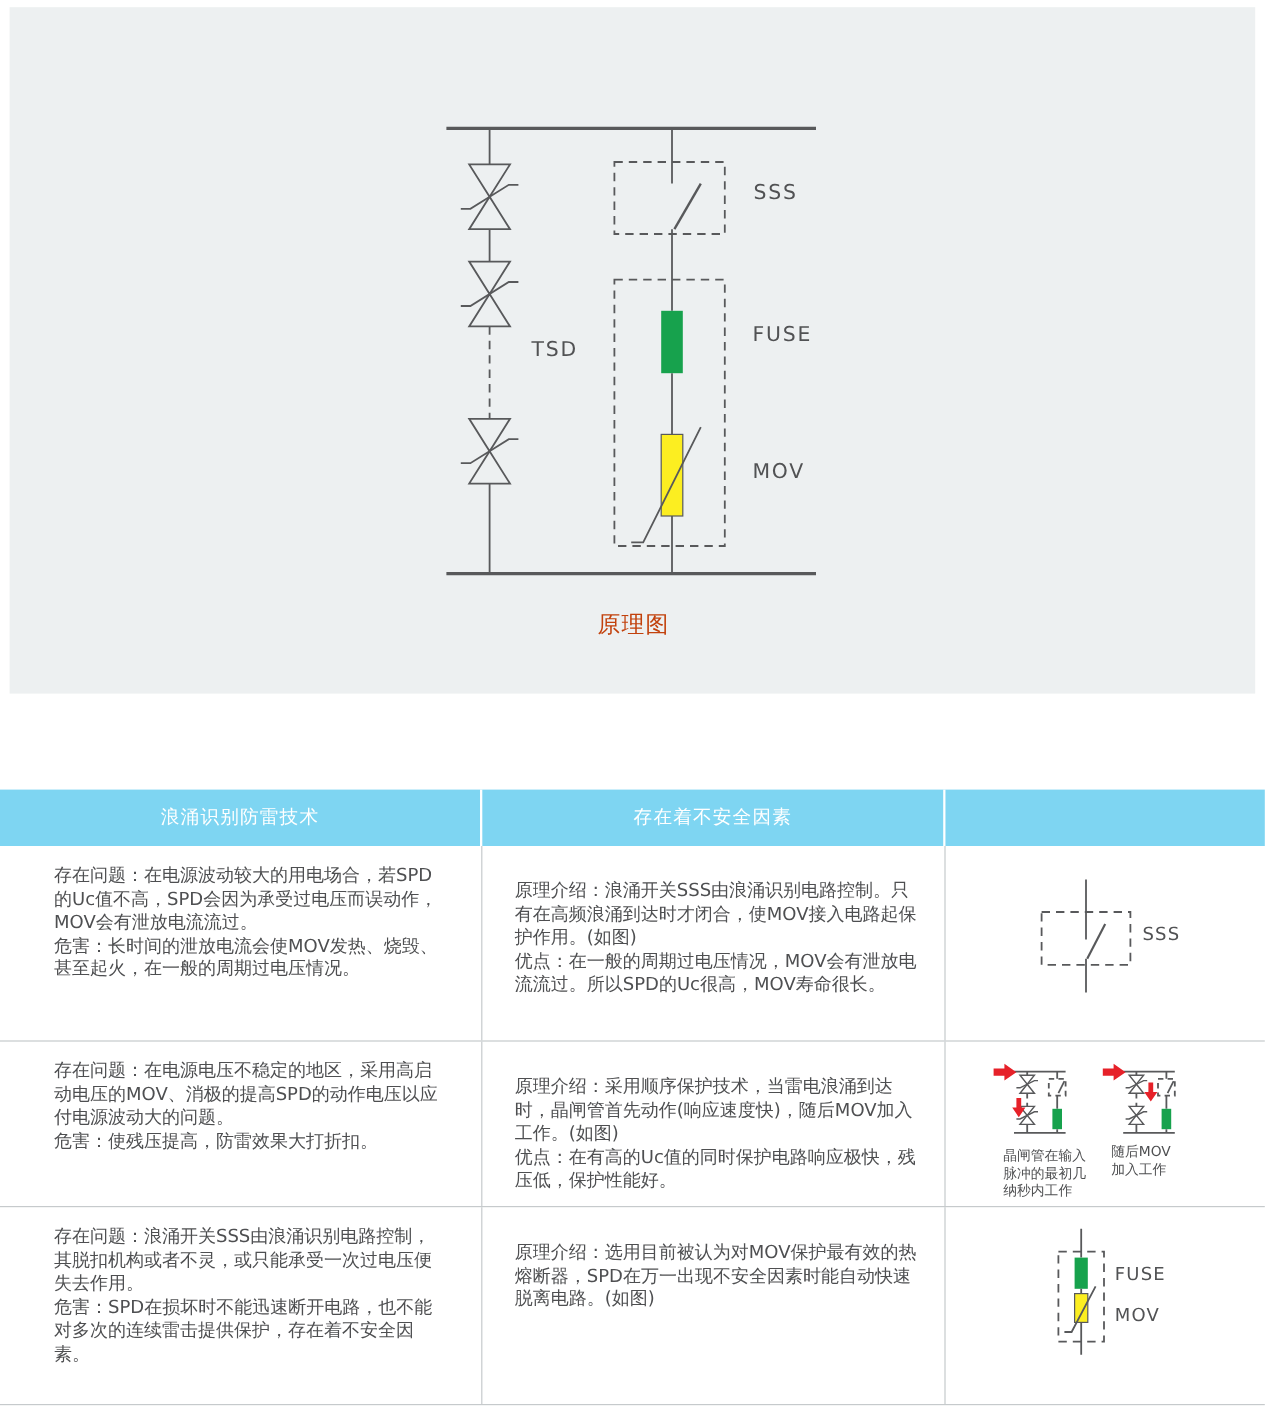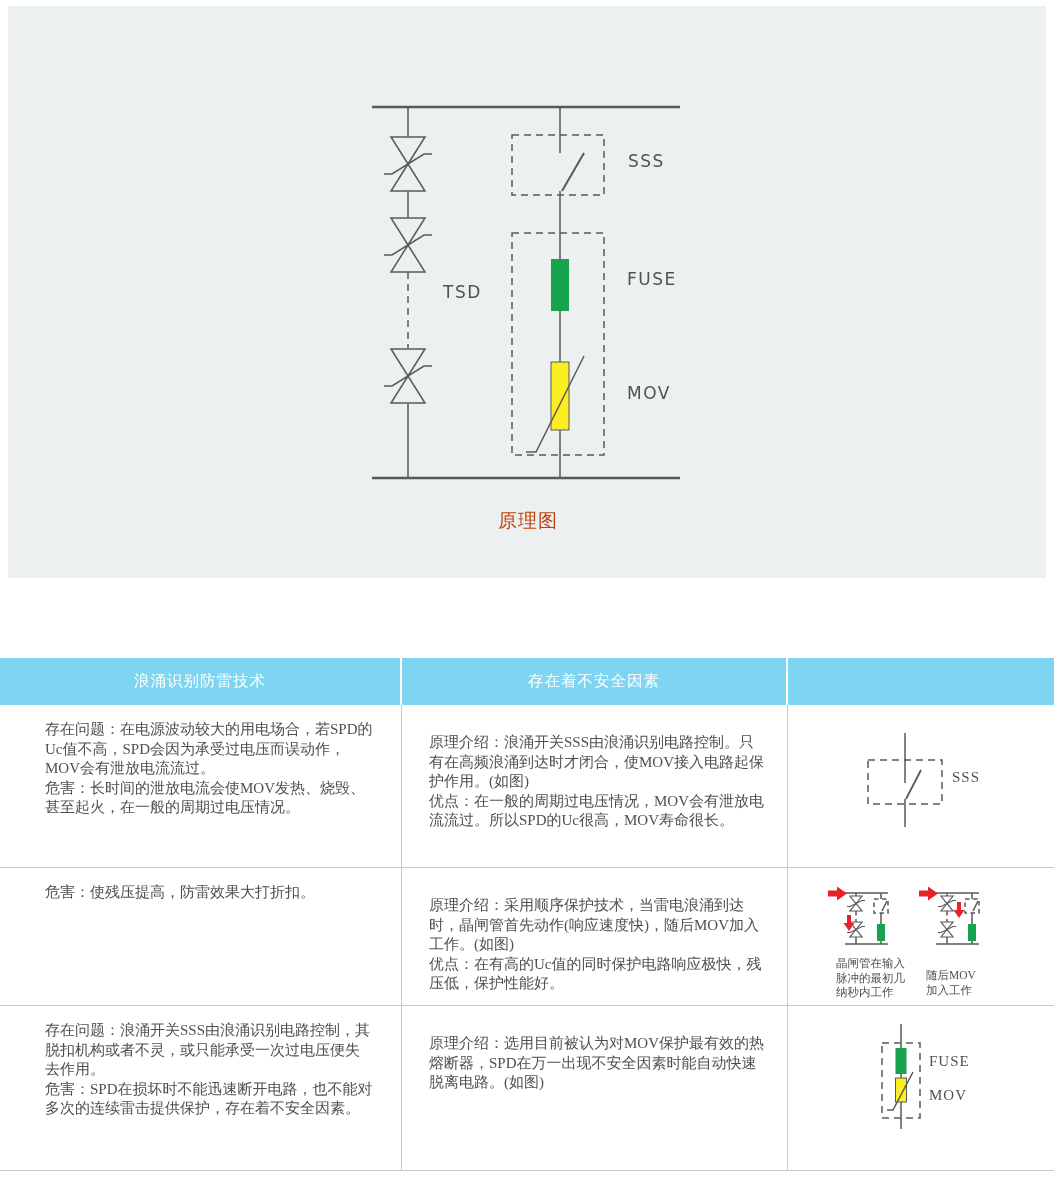--- a/index.html
+++ b/index.html
@@ -30,21 +30,21 @@
   .circ-label{position:absolute;font-size:17px;letter-spacing:1.5px;color:#515254;}
   .panel-caption{position:absolute;left:454px;top:502px;width:132px;text-align:center;
     font-size:19px;color:#c2410c;letter-spacing:1px;}
 
   
   .cmp-table{position:absolute;left:0;top:658px;width:1054px;}
   .hdr{display:grid;grid-template-columns:402px 386px 266px;height:47px;}
   .hdr-cell{background:var(--header-blue);color:#ffffff;font-size:15.5px;letter-spacing:1px;
     display:flex;align-items:center;justify-content:center;border-right:2px solid #ffffff;}
   .hdr-cell:last-child{border-right:none;}
-  .brow{display:grid;grid-template-columns:402px 386px 266px;border-bottom:1px solid var(--divider);font-family:Liberation Serif, serif;}
+  .brow{display:grid;grid-template-columns:402px 386px 266px;border-bottom:1px solid var(--divider);}
   .bcell{border-right:1px solid var(--divider);position:relative;}
   .bcell:last-child{border-right:none;}
   .r1{height:162px;} .r2{height:137px;} .r3{height:164px;}
   .cell-text{font-size:15px;line-height:19.5px;color:var(--text-gray);}
   .pad-left{padding:15px 28px 0 45px;}
   .pad-mid{padding:28px 20px 0 27px;}
   .diagram-caption{position:absolute;font-size:11.5px;line-height:14.5px;color:var(--text-gray);
     white-space:pre-line;}
   .mini-label{position:absolute;font-size:15px;letter-spacing:1px;color:#515254;}
 </style>
@@ -119,20 +119,21 @@
         <rect class="ln dash" x="80" y="55" width="74" height="44"></rect>
         <line class="ln" x1="118" y1="94" x2="133" y2="65" style="stroke-width:1.8"></line>
         <line class="ln" x1="117" y1="94" x2="117" y2="122"></line>
       </svg>
       <span class="mini-label" style="left:164px;top:64px;">SSS</span>
     </div>
   </div>
 
   <div class="brow">
     <div class="bcell r2 pad-left">
+      <p class="cell-text">存在问题：在电源电压不稳定的地区，采用高启动电压的MOV、消极的提高SPD的动作电压以应付电源波动大的问题。</p>
       <p class="cell-text">危害：使残压提高，防雷效果大打折扣。</p>
     </div>
     <div class="bcell r2 pad-mid">
       <p class="cell-text">原理介绍：采用顺序保护技术，当雷电浪涌到达时，晶闸管首先动作(响应速度快)，随后MOV加入工作。(如图)</p>
       <p class="cell-text">优点：在有高的Uc值的同时保护电路响应极快，残压低，保护性能好。</p>
     </div>
     <div class="bcell r2">
       <svg width="266" height="137" viewBox="0 0 266 137">
 
         <line class="ln" x1="57" y1="25" x2="100" y2="25"></line>
@@ -163,21 +164,21 @@
         <line class="ln" x1="185" y1="43" x2="190" y2="33"></line>
         <line class="ln" x1="184" y1="45" x2="184" y2="56"></line>
         <rect class="grn" x="180" y="56" width="8" height="17"></rect>
         <line class="ln" x1="184" y1="73" x2="184" y2="76"></line>
         <path class="redshape" d="M131,22.5 h9 v-4 l10,7 -10,7 v-4 h-9 z"></path>
         <path class="redshape" d="M169,34 h4 v8 h3.5 l-5.5,8 -5.5,-8 h3.5 z"></path>
       </svg>
       <div class="diagram-caption" style="left:48px;top:88px;width:96px;">晶闸管在输入
 脉冲的最初几
 纳秒内工作</div>
-      <div class="diagram-caption" style="left:138px;top:100px;width:86px;">随后MOV
+      <div class="diagram-caption" style="left:138px;top:84px;width:86px;">随后MOV
 加入工作</div>
     </div>
   </div>
 
   <div class="brow">
     <div class="bcell r3 pad-left">
       <p class="cell-text">存在问题：浪涌开关SSS由浪涌识别电路控制，其脱扣机构或者不灵，或只能承受一次过电压便失去作用。</p>
       <p class="cell-text">危害：SPD在损坏时不能迅速断开电路，也不能对多次的连续雷击提供保护，存在着不安全因素。</p>
     </div>
     <div class="bcell r3 pad-mid">

